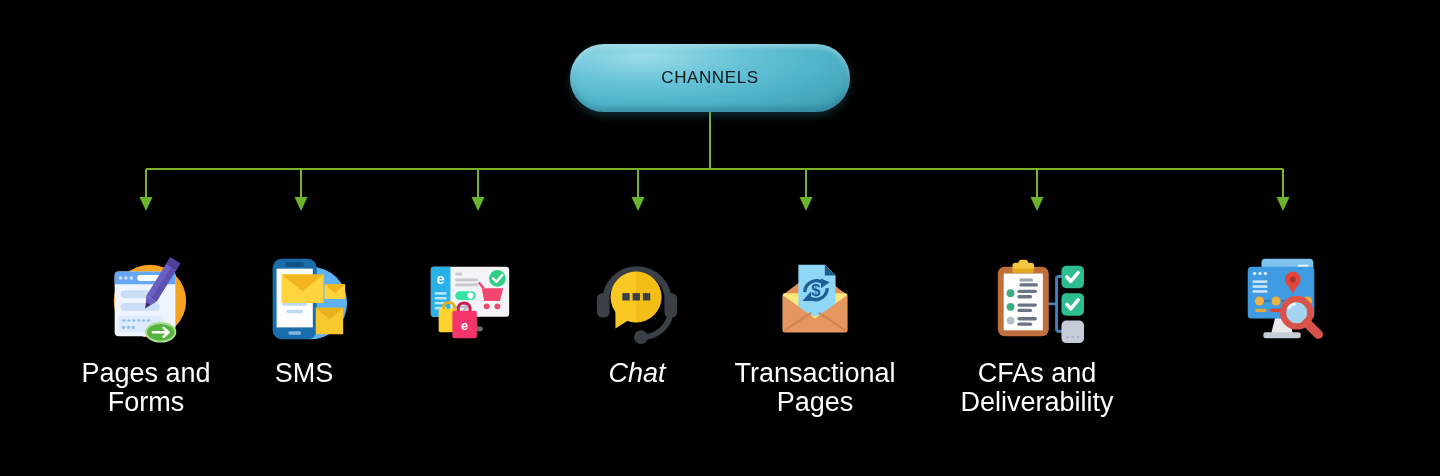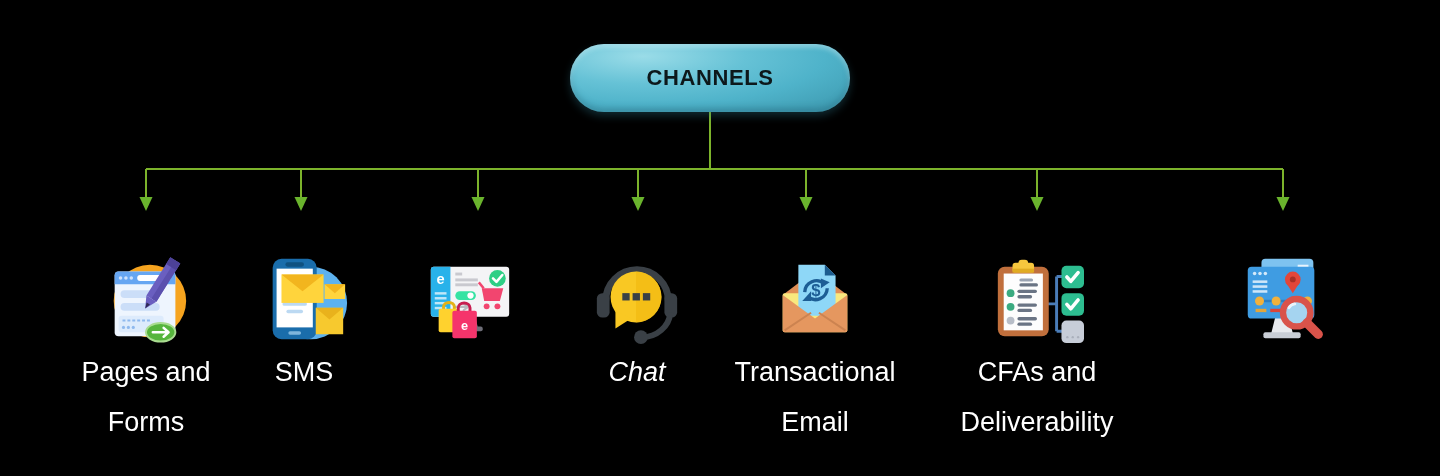--- a/index.html
+++ b/index.html
@@ -15,33 +15,33 @@
   .c-head{fill:var(--arrowhead,#6ab42d);stroke:none;}
   
   .root-pill{
     position:absolute;left:570px;top:44px;width:280px;height:68px;
     border-radius:34px;
     background:radial-gradient(ellipse at 26% 18%, var(--pill-light,#9adce8) 0%, #66c2d6 35%, var(--pill-main,#4fb3ca) 62%, var(--pill-dark,#3b96ac) 100%);
     box-shadow:0 4px 8px rgba(45,120,140,0.35), inset 0 -4px 6px rgba(25,90,110,0.35), inset 0 3px 5px rgba(225,250,255,0.45);
     display:flex;align-items:center;justify-content:center;
   }
   .root-pill .pill-text{
-    font-size:22px;font-weight:700;letter-spacing:0.6px;
+    font-size:17px;font-weight:400;letter-spacing:0.6px;
     color:var(--pill-text,#0d181b);
   }
   
   .col{
     position:absolute;top:252px;width:240px;
     display:flex;flex-direction:column;align-items:center;
   }
   .col .icon-wrap{width:94px;height:94px;display:flex;align-items:center;justify-content:center;}
   .col .label{
-    margin-top:1px;
+    margin-top:13px;
     color:var(--label,#fff);
-    font-size:27px;line-height:50px;font-weight:400;
+    font-size:27px;line-height:29px;font-weight:400;
     text-align:center;white-space:pre-line;
   }
   .c1{left:26px;}  .c2{left:184px;justify-content:flex-end;} .c3{left:350px;} .c4{left:517px;font-style:italic;}
   .c5{left:695px;} .c6{left:917px;text-decoration:underline;} .c7{left:1163px;}
 </style>
 </head>
 <body>
 
 <div class="canvas">
 
@@ -193,21 +193,21 @@
           <path d="M60.5 37 a12 12 0 0 1 -20 8.5"></path>
         </g>
         <polygon points="54,27 63,31 54,37" fill="#1d5e95"></polygon>
         <polygon points="44,41 35,51 35,41" fill="#1d5e95" transform="rotate(180 39.5 45.5)"></polygon>
         <text x="49" y="45" font-size="17" font-weight="bold" fill="#1d5e95" text-anchor="middle" font-family="Liberation Sans, sans-serif">$</text>
         <path d="M15 44 l33 24 33 -24 v36 a2 2 0 0 1 -2 2 h-62 a2 2 0 0 1 -2 -2 z" fill="#e5975f"></path>
         <path d="M17 80 L44 62 M79 80 L52 62" stroke="#cc8350" stroke-width="2" fill="none"></path>
       </svg>
     </div>
     <div class="label">Transactional
-Email</div>
+Pages</div>
   </div>
 
   <div class="col c6">
     <div class="icon-wrap">
       <svg width="94" height="94" viewBox="0 0 96 96">
         <path d="M56 53 h12 M68 25 v56 M68 25 h8 M68 81 h8" stroke="#4a7cb8" stroke-width="3" fill="none"></path>
         <rect x="8" y="15" width="52" height="71" rx="7" fill="#c06f3c"></rect>
         <rect x="14" y="22" width="40" height="58" fill="#fdfdfd"></rect>
         <rect x="29" y="8" width="10" height="7" rx="3.5" fill="#f6c73e"></rect>
         <rect x="23" y="11" width="22" height="10" rx="3" fill="#f6c73e"></rect>

